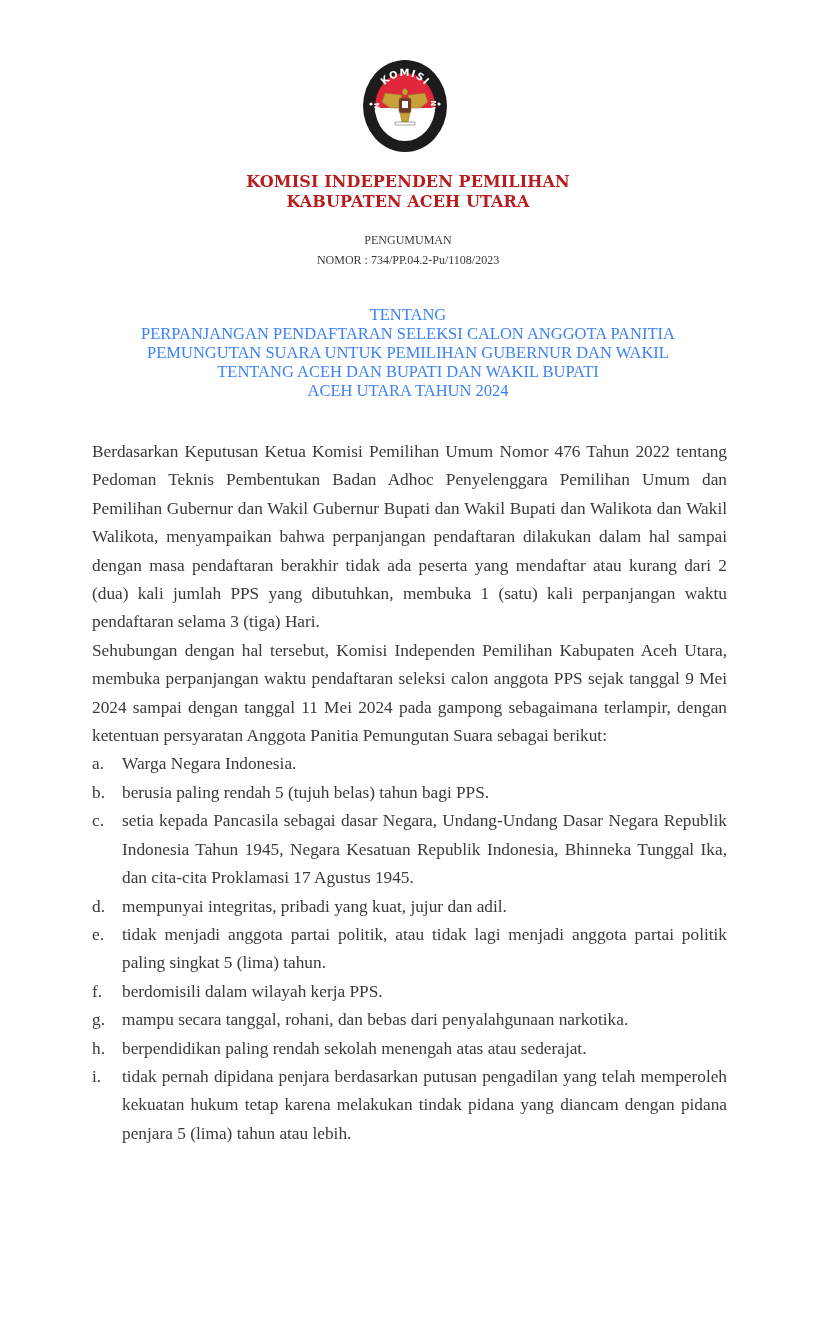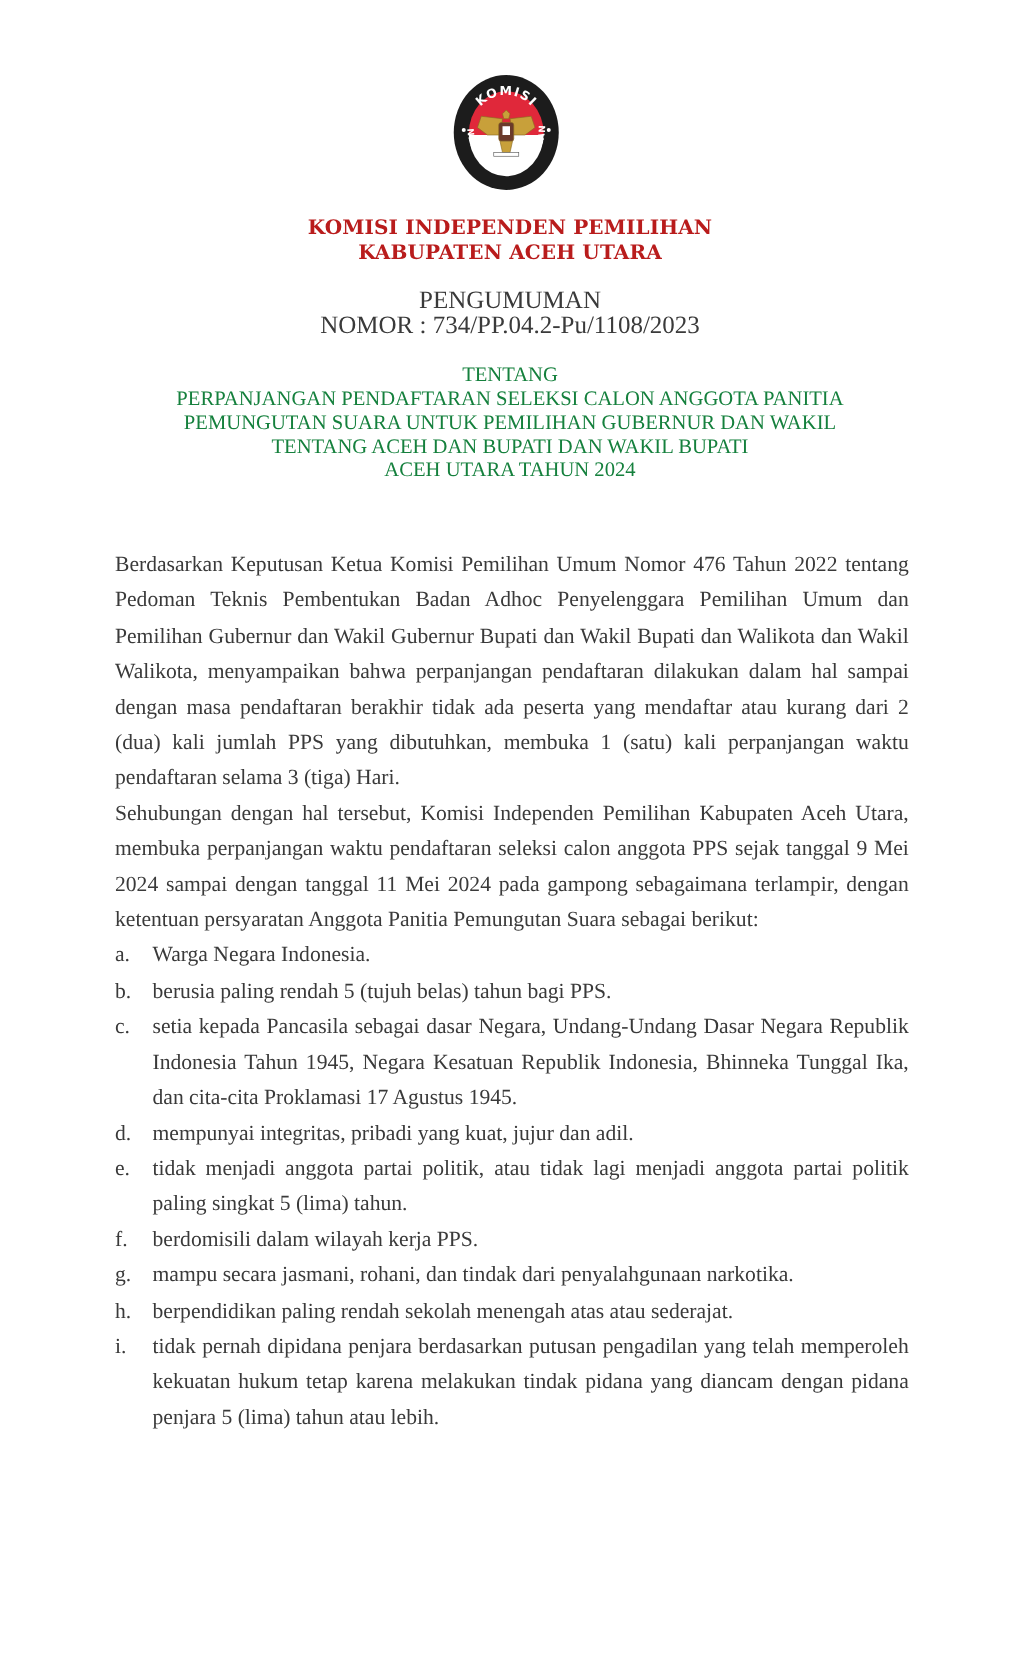--- a/index.html
+++ b/index.html
@@ -12,26 +12,26 @@
     position: absolute; left: 362px; top: 58px; width: 86px; height: 96px;
   }
   .header {
     position: absolute; left: 0; right: 0; top: 172px; text-align: center;
   }
   .org {
     font-family: "DejaVu Serif", serif; font-weight: bold; font-size: 16px;
     line-height: 20px; color: #b91c1c; letter-spacing: 0.1px;
   }
   .announce {
-    margin-top: 18px; font-family: "Liberation Serif", serif; font-size: 20px;
+    margin-top: 18px; font-family: "Liberation Serif", serif; font-size: 12px;
     line-height: 20px; color: #3a3a3a;
   }
   .about {
-    margin-top: 20px; font-family: "Liberation Serif", serif; font-size: 16.5px;
-    line-height: 19px; color: #15803d;
+    margin-top: 35px; font-family: "Liberation Serif", serif; font-size: 16.5px;
+    line-height: 19px; color: #3b82f6;
   }
   .content {
     position: absolute; left: 92px; width: 635px; top: 397px;
     font-family: "Liberation Serif", serif; font-size: 17.3px; line-height: 28.4px;
     color: #3a3a3a;
     margin-top: 41px;
   }
   .para { text-align: justify; margin: 0; }
   .list { margin: 0; padding: 0; list-style: none; }
   .list li { position: relative; padding-left: 30px; text-align: justify; }
@@ -93,17 +93,17 @@
 <div class="content">
   <p class="para">Berdasarkan Keputusan Ketua Komisi Pemilihan Umum Nomor 476 Tahun 2022 tentang Pedoman Teknis Pembentukan Badan Adhoc Penyelenggara Pemilihan Umum dan Pemilihan Gubernur dan Wakil Gubernur Bupati dan Wakil Bupati dan Walikota dan Wakil Walikota, menyampaikan bahwa perpanjangan pendaftaran dilakukan dalam hal sampai dengan masa pendaftaran berakhir  tidak ada peserta yang mendaftar atau kurang dari 2 (dua) kali jumlah PPS yang dibutuhkan, membuka 1 (satu) kali perpanjangan waktu pendaftaran selama 3 (tiga) Hari.</p>
   <p class="para">Sehubungan dengan hal tersebut, Komisi Independen Pemilihan Kabupaten Aceh Utara, membuka perpanjangan waktu pendaftaran seleksi calon anggota PPS sejak tanggal 9 Mei 2024 sampai dengan tanggal 11 Mei 2024 pada gampong sebagaimana terlampir, dengan ketentuan persyaratan Anggota Panitia Pemungutan Suara sebagai berikut:</p>
   <ul class="list">
     <li><span class="mark">a.</span><span>Warga Negara Indonesia.</span></li>
     <li><span class="mark">b.</span><span>berusia paling rendah 5 (tujuh belas) tahun bagi PPS.</span></li>
     <li><span class="mark">c.</span><span>setia kepada Pancasila sebagai dasar Negara, Undang-Undang Dasar Negara Republik Indonesia Tahun 1945, Negara Kesatuan Republik Indonesia, Bhinneka Tunggal Ika, dan cita-cita Proklamasi 17 Agustus 1945.</span></li>
     <li><span class="mark">d.</span><span>mempunyai integritas, pribadi yang kuat, jujur dan adil.</span></li>
     <li><span class="mark">e.</span><span>tidak menjadi anggota partai politik, atau tidak lagi menjadi anggota partai politik paling singkat 5 (lima) tahun.</span></li>
     <li><span class="mark">f.</span><span>berdomisili dalam wilayah kerja PPS.</span></li>
-    <li><span class="mark">g.</span><span>mampu secara jasmani, rohani, dan tindak dari penyalahgunaan narkotika.</span></li>
+    <li><span class="mark">g.</span><span>mampu secara tanggal, rohani, dan bebas dari penyalahgunaan narkotika.</span></li>
     <li><span class="mark">h.</span><span>berpendidikan paling rendah sekolah menengah atas atau sederajat.</span></li>
     <li><span class="mark">i.</span><span>tidak pernah dipidana penjara berdasarkan putusan pengadilan yang telah memperoleh kekuatan hukum tetap karena melakukan tindak pidana yang diancam dengan pidana penjara 5 (lima) tahun atau lebih.</span></li>
   </ul>
 </div>
 
 </body></html>

